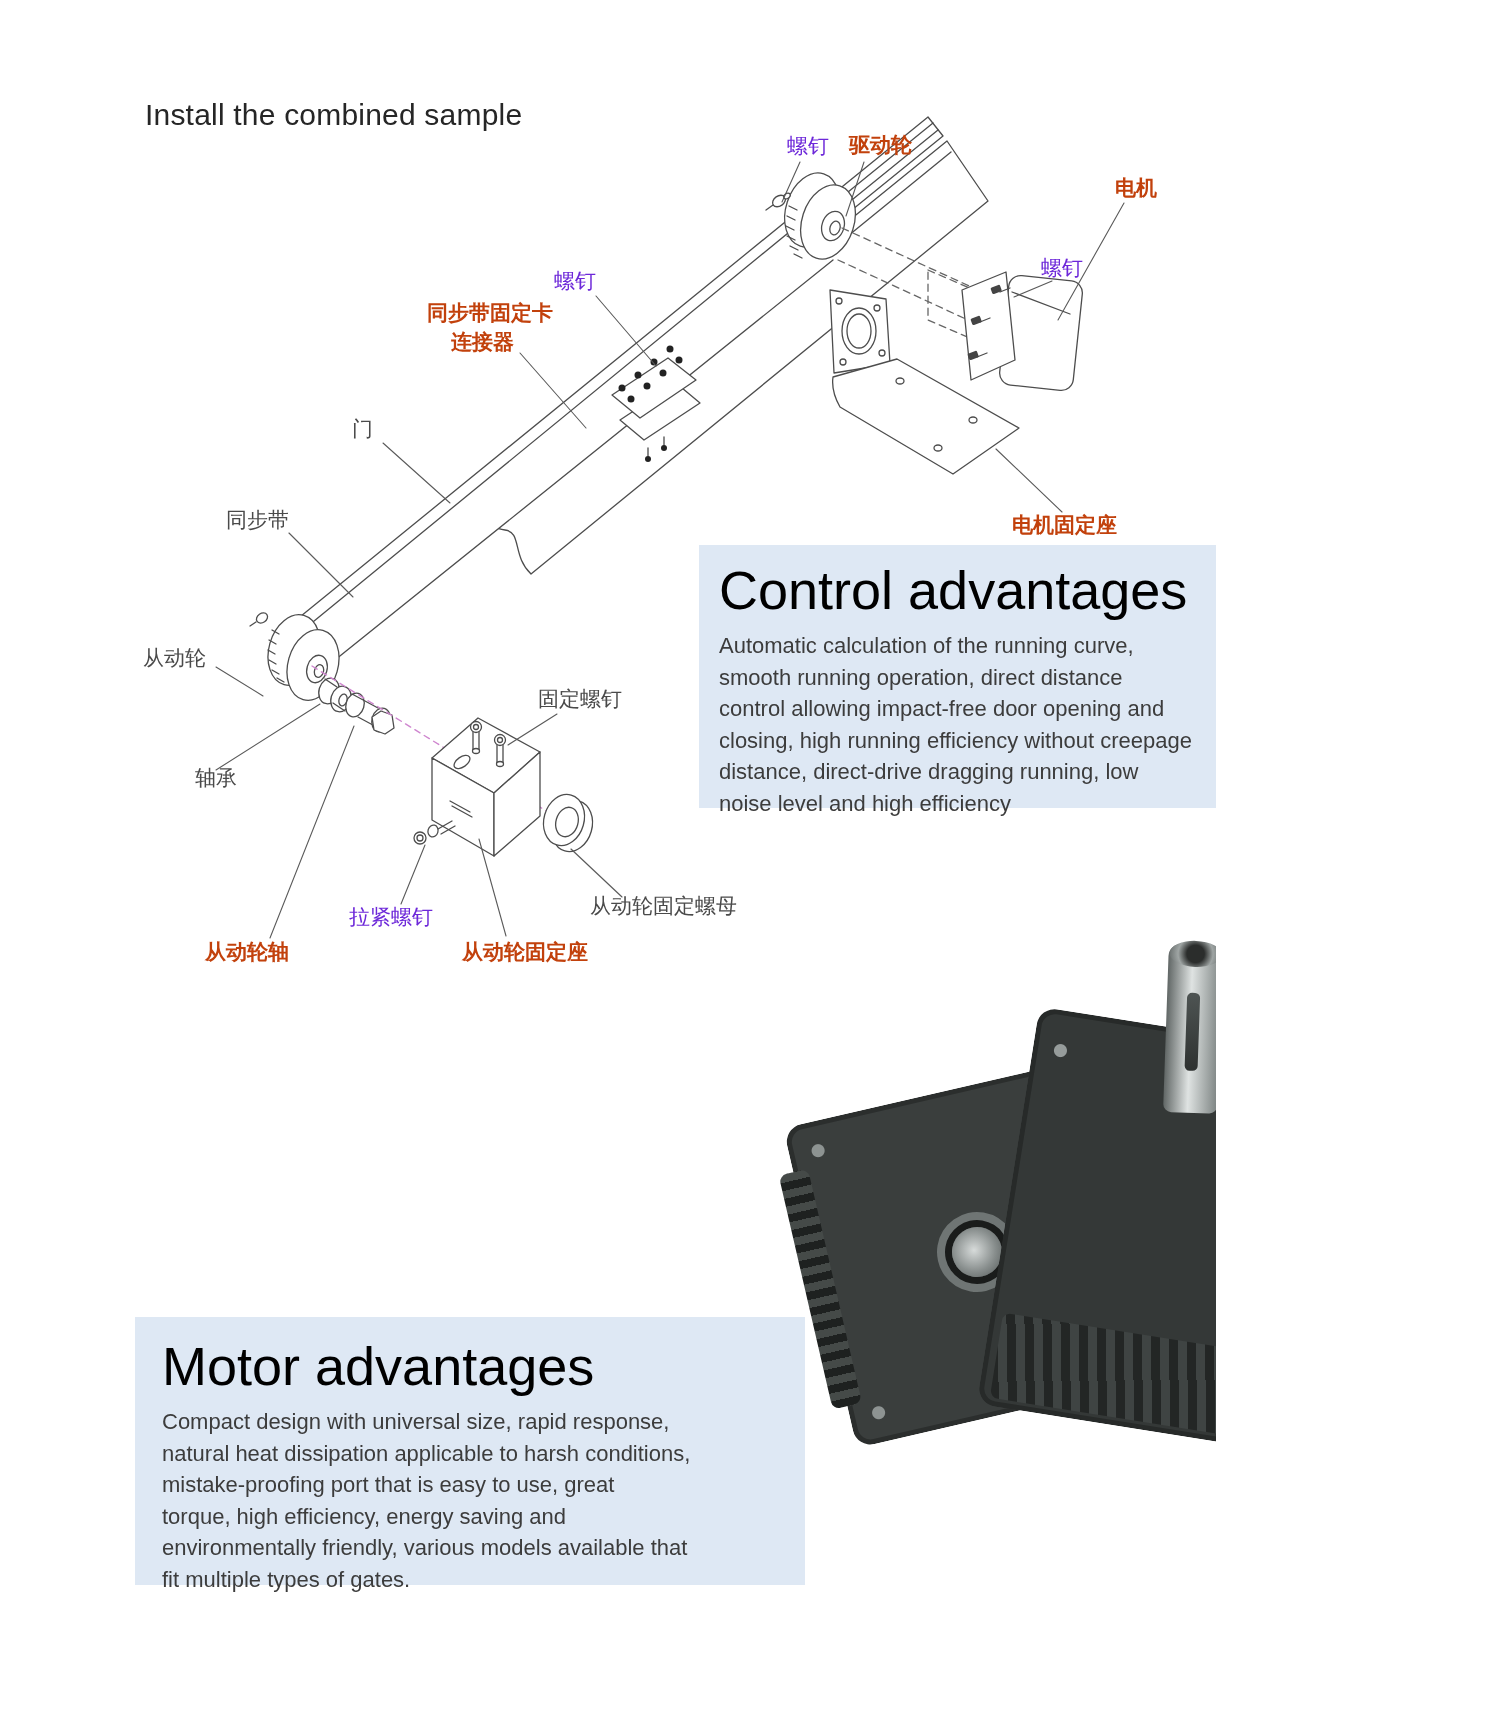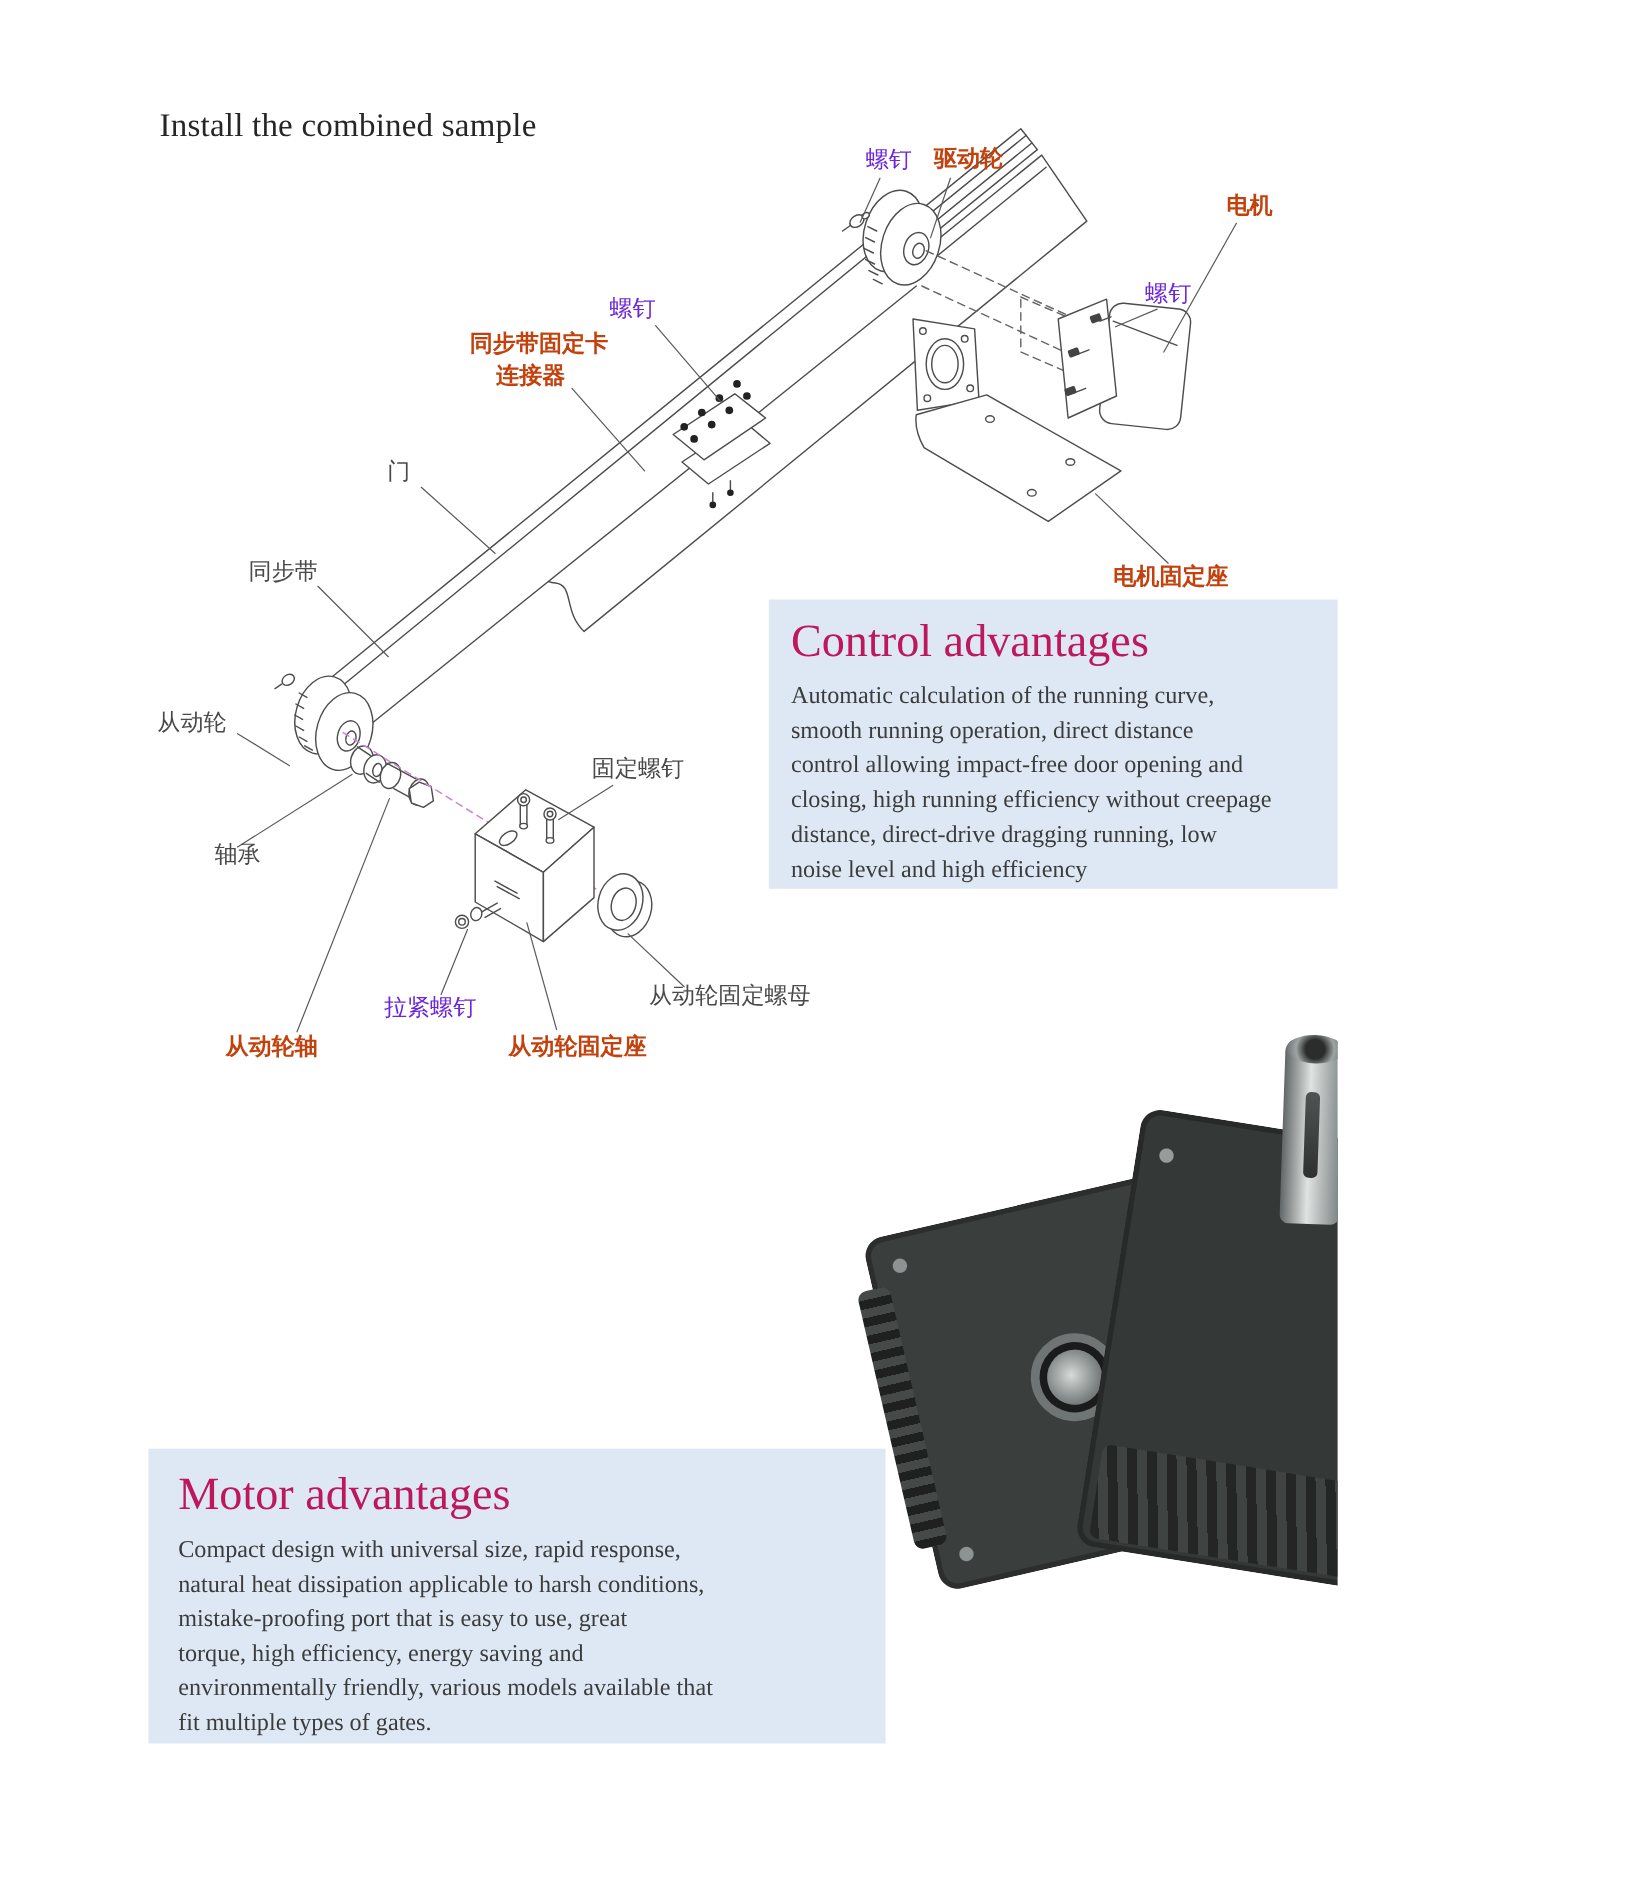--- a/index.html
+++ b/index.html
@@ -1,26 +1,26 @@
 <!DOCTYPE html>
 <html><head>
 <meta charset="utf-8">
 <style>
   html,body{margin:0;padding:0;background:#fff;}
   .page{position:relative;width:1216px;height:1723px;background:#fff;overflow:hidden;
-        font-family:Liberation Serif, serif;}
+        font-family:Liberation Sans, sans-serif;}
   .page-title{position:absolute;left:145px;top:98px;font-size:30px;color:#262626;
               font-weight:400;letter-spacing:.2px;white-space:nowrap;}
   
   .lbl{position:absolute;font-size:21px;color:#4a4a4a;font-weight:500;white-space:nowrap;line-height:1.1;}
   .lbl.muted{color:#6d28d9;font-weight:400;}
   .lbl.strong{color:#c2410c;font-weight:700;}
   
   .panel{position:absolute;background:#dee8f4;box-sizing:border-box;}
-  .panel h2{margin:0;font-size:42px;font-weight:400;color:#be185d;line-height:1.15;}
+  .panel h2{margin:0;font-size:54px;font-weight:400;color:#000000;line-height:1.15;}
   .panel .body{margin-top:9px;font-size:22px;line-height:31.5px;color:#3c3c3c;white-space:pre-line;}
   #controlPanel{left:699px;top:545px;width:575px;height:263px;padding:14px 20px 0 20px;}
   #motorPanel{left:135px;top:1317px;width:670px;height:268px;padding:18px 24px 0 27px;}
   
   .diagram-svg{position:absolute;left:0;top:0;}
   .diagram-svg *{vector-effect:non-scaling-stroke;}
   
   .photo{position:absolute;left:758px;top:993px;width:622px;height:515px;}
   .motor{position:absolute;border-radius:18px;}
   .mbody-l{left:58px;top:95px;width:322px;height:328px;transform:rotate(-13deg);z-index:1;

